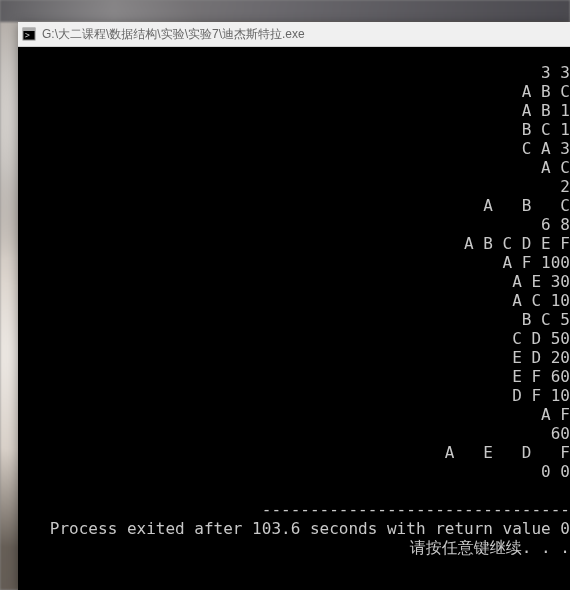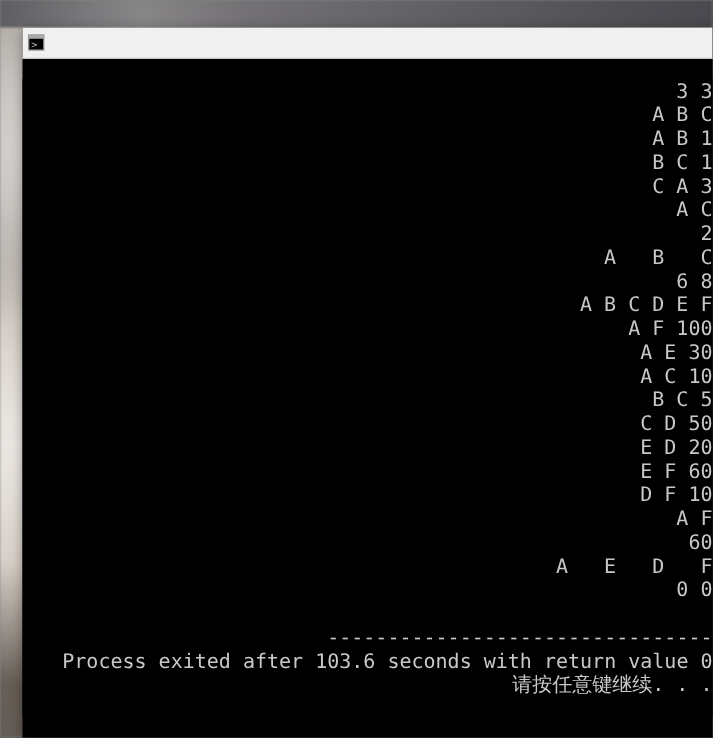--- a/index.html
+++ b/index.html
@@ -90,20 +90,21 @@
 <div class="console-window">
 
   <div class="titlebar">
     <span class="app-icon">
       <svg width="14" height="14" viewBox="0 0 14 14">
         <rect x="1" y="1" width="12" height="12" fill="#000" stroke="#888" stroke-width="1"></rect>
         <rect x="1" y="1" width="12" height="3" fill="#aaa"></rect>
         <text x="3" y="11" font-size="8" fill="#ccc" font-family="monospace">&gt;</text>
       </svg>
     </span>
+    <span class="title-text">G:\大二课程\数据结构\实验\实验7\迪杰斯特拉.exe</span>
   </div>
 
   <pre class="console-body" id="console-body">3 3
 A B C
 A B 1
 B C 1
 C A 3
 A C
 2
 A   B   C

